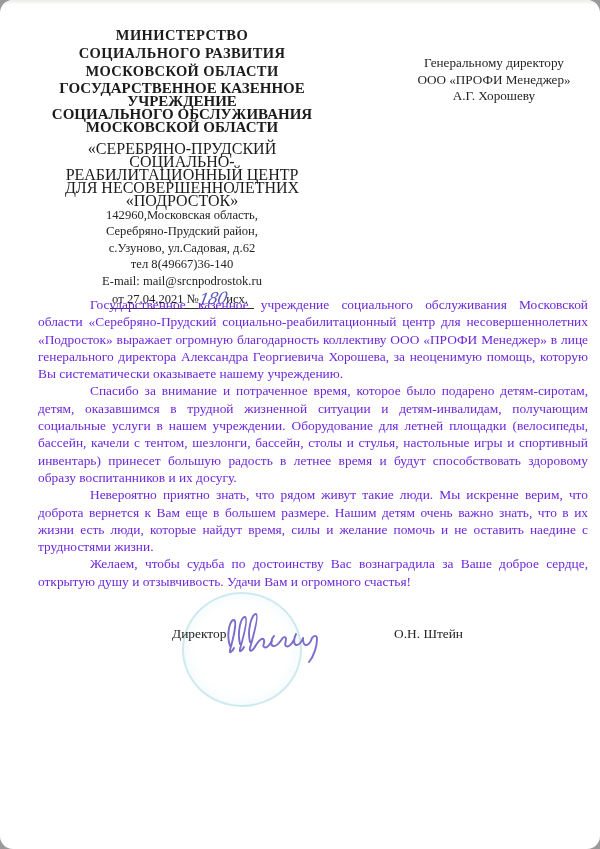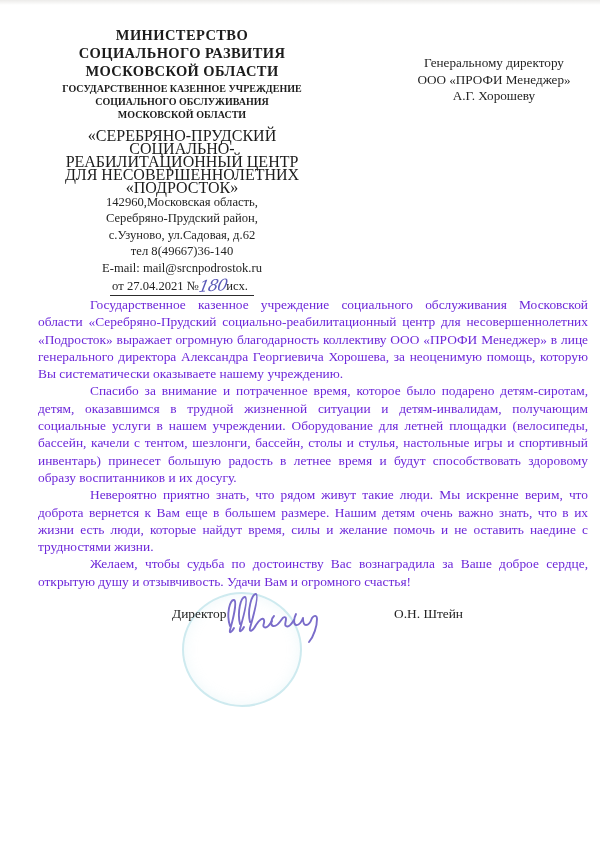--- a/index.html
+++ b/index.html
@@ -6,38 +6,39 @@
   html, body { background: #9a9a9a; }
   .page {
     position: relative;
     width: 600px;
     height: 849px;
     margin: 0 auto;
     background: #ffffff;
     font-family: "Liberation Serif", serif;
     color: #222222;
     overflow: hidden;
+    border-radius: 13px;
   }
   .scan-edge-top {
     position: absolute; left: 0; top: 0; width: 100%; height: 5px;
     background: linear-gradient(to bottom, #ecebe9, #ffffff);
   }
   
   .letterhead {
     position: absolute;
     left: 38px; top: 26px; width: 288px;
     text-align: center;
   }
   .ministry-line {
     font-weight: bold; font-size: 14.5px; line-height: 18px;
     letter-spacing: 0.4px; color: #1b1b1b;
   }
   .institution-block { margin-top: 2px; }
   .institution-line {
-    font-weight: bold; font-size: 10px; line-height: 13px; color: #1b1b1b;
+    font-weight: bold; font-size: 15px; line-height: 13px; color: #1b1b1b;
   }
   .center-block { margin-top: 8px; }
   .center-line {
     font-weight: normal; font-size: 16px; line-height: 13px; color: #1b1b1b;
   }
   .address-block { }
   .address-line { font-size: 12.6px; line-height: 16.4px; color: #242424; }
   .ref-row { margin-top: 0px; }
   .ref-line {
     display: inline-block;
@@ -74,21 +75,21 @@
   .body-text p { text-indent: 52px; margin: 0; }
   
   .stamp-circle {
     position: absolute;
     left: 182px; top: 592px;
     width: 120px; height: 115px;
     border: 2px solid rgba(125, 199, 213, 0.38);
     border-radius: 50%;
     box-shadow: inset 0 0 14px rgba(160, 215, 225, 0.18);
   }
-  .signature-row { position: absolute; left: 0; top: 604px; width: 480px; height: 60px; }
+  .signature-row { position: absolute; left: 0; top: 624px; width: 480px; height: 60px; }
   .signature-title { position: absolute; left: 172px; top: 2px; font-size: 13.4px; }
   .signature-name  { position: absolute; left: 394px; top: 2px; font-size: 13.4px; }
   .signature-scribble { position: absolute; left: 224px; top: -16px; }
 </style>
 </head>
 <body>
 
 <div class="page">
   <div class="scan-edge-top"></div>
 

